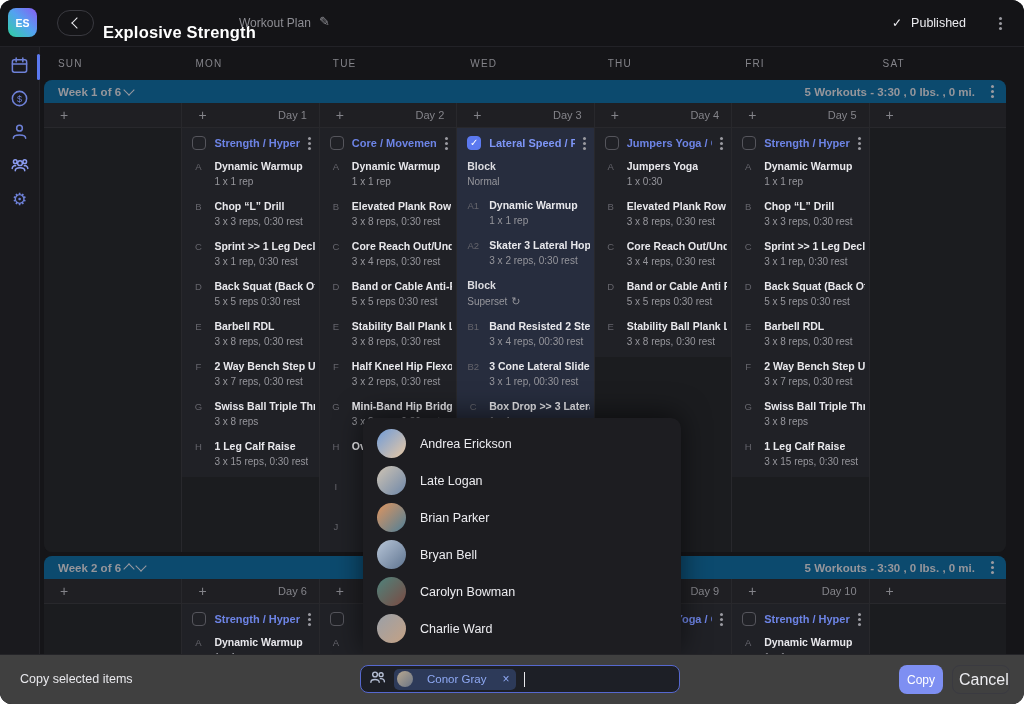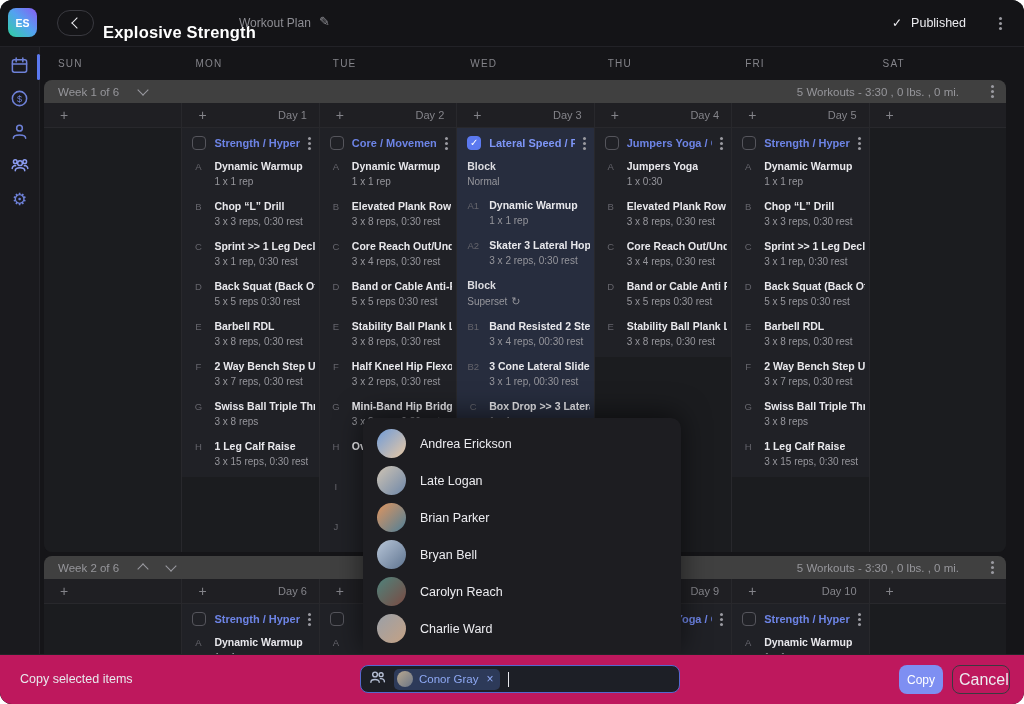--- a/index.html
+++ b/index.html
@@ -32,21 +32,21 @@
   .side-item.active::after{content:"";position:absolute;right:-6px;top:0;width:3px;height:26px;background:#5b79f0;border-radius:2px;}
   .side-item svg{stroke:#6e81d8;fill:none;stroke-width:1.6;stroke-linecap:round;}
   .side-item.bright svg{stroke:#8b9bf0;}
   .gearglyph{font-size:17px;color:#6e81d8;line-height:1;}
 
   
   .main{position:absolute;top:46px;left:40px;right:0;bottom:49px;overflow:hidden;background:#151518;padding:0 18px 0 4px;}
   .dow-row{height:34px;display:grid;grid-template-columns:repeat(7,1fr);align-items:center;}
   .dow-cell{padding-left:14px;font-size:10px;letter-spacing:1.2px;color:#84848a;}
   .week{border-radius:8px;overflow:hidden;margin-bottom:4px;background:#1b1c1f;}
-  .week-head{height:23px;background:#404040;display:flex;align-items:center;padding:0 12px 0 14px;gap:20px;}
+  .week-head{height:23px;background:#0c4a6e;display:flex;align-items:center;padding:0 12px 0 14px;gap:4px;font-weight:bold;}
   .week-label{font-size:11.5px;color:#96969b;}
   .flex1{flex:1;}
   .week-stats{font-size:11.5px;color:#96969b;margin-right:12px;padding-left:18px;}
   .grid{display:grid;grid-template-columns:repeat(7,1fr);}
   .day-row{height:24px;background:#1f1f23;border-bottom:1px solid #28282c;}
   .day-cell{display:flex;align-items:center;justify-content:space-between;padding:0 12px 0 16px;cursor:pointer;}
   .day-cell + .day-cell, .col + .col{border-left:1px solid #28282c;}
   .plus{color:#84848a;font-size:14px;line-height:1;}
   .day-label{color:#84848a;font-size:11px;}
   .cards-row{height:424px;}
@@ -72,26 +72,26 @@
 
   
   .dropdown{position:absolute;left:363px;top:418px;width:318px;height:237px;background:#1d1d21;
             border-radius:10px 10px 0 0;box-shadow:0 -4px 28px rgba(0,0,0,.55);z-index:5;
             padding:7px 0;box-sizing:border-box;overflow:hidden;}
   .person{display:flex;align-items:center;gap:14px;padding:0 14px;height:37px;cursor:pointer;}
   .avatar{width:29px;height:29px;border-radius:50%;flex:none;}
   .person-name{font-size:12.5px;color:#ececf0;}
 
   
-  .bottombar{position:absolute;left:0;right:0;bottom:0;height:49px;background:#be185d;border-top:1px solid #242428;z-index:6;}
+  .bottombar{position:absolute;left:0;right:0;bottom:0;height:49px;background:#404040;border-top:1px solid #242428;z-index:6;}
   .prompt{position:absolute;left:20px;top:17px;font-size:12.5px;color:#e8e8ec;}
   .assign{position:absolute;left:360px;top:10px;width:320px;height:28px;border:1px solid #5668cf;border-radius:8px;
           background:#1d1f26;display:flex;align-items:center;padding:0 8px;gap:8px;box-sizing:border-box;cursor:text;}
   .assign svg{stroke:#b6bfd4;fill:none;stroke-width:1.5;stroke-linecap:round;flex:none;}
-  .chip{display:flex;align-items:center;gap:6px;background:#2d3a59;border-radius:5px;padding:0 7px 0 3px;height:21px;flex:none;}
+  .chip{display:flex;align-items:center;gap:14px;background:#2d3a59;border-radius:5px;padding:0 7px 0 3px;height:21px;flex:none;}
   .chip-avatar{width:16px;height:16px;border-radius:50%;flex:none;}
   .chip-name{font-size:11.5px;color:#8fa9f4;white-space:nowrap;}
   .chip-x{font-size:12px;color:#8fa9f4;margin-left:2px;cursor:pointer;line-height:1;}
   .cursor{width:1px;height:15px;background:#e8e8ec;animation:blink 1s steps(1) infinite;}
   @keyframes blink{50%{opacity:0;}}
   .btn-copy{position:absolute;right:81px;top:10px;width:44px;height:29px;border-radius:8px;background:#7e8ff2;
             color:#fff;font-size:12px;border:none;cursor:pointer;font-family:inherit;}
   .btn-cancel{position:absolute;right:14px;top:10px;width:58px;height:29px;border-radius:8px;background:transparent;
               color:#ececf0;font-size:16px;border:1px solid #3a3a40;cursor:pointer;font-family:inherit;}
 </style>
@@ -651,21 +651,21 @@
       <div class="person">
         <span class="avatar" style="background: linear-gradient(135deg, rgb(224, 149, 95), rgb(79, 127, 152));"></span>
         <span class="person-name">Brian Parker</span>
       </div>
       <div class="person">
         <span class="avatar" style="background: linear-gradient(135deg, rgb(184, 198, 216), rgb(95, 116, 144));"></span>
         <span class="person-name">Bryan Bell</span>
       </div>
       <div class="person">
         <span class="avatar" style="background: linear-gradient(135deg, rgb(79, 131, 124), rgb(122, 74, 66));"></span>
-        <span class="person-name">Carolyn Reach</span>
+        <span class="person-name">Carolyn Bowman</span>
       </div>
       <div class="person">
         <span class="avatar" style="background: linear-gradient(135deg, rgb(154, 160, 168), rgb(196, 161, 132));"></span>
         <span class="person-name">Charlie Ward</span>
       </div>
     </div>
 
   <footer class="bottombar">
     <span class="prompt">Copy selected items</span>
     <div class="assign">

